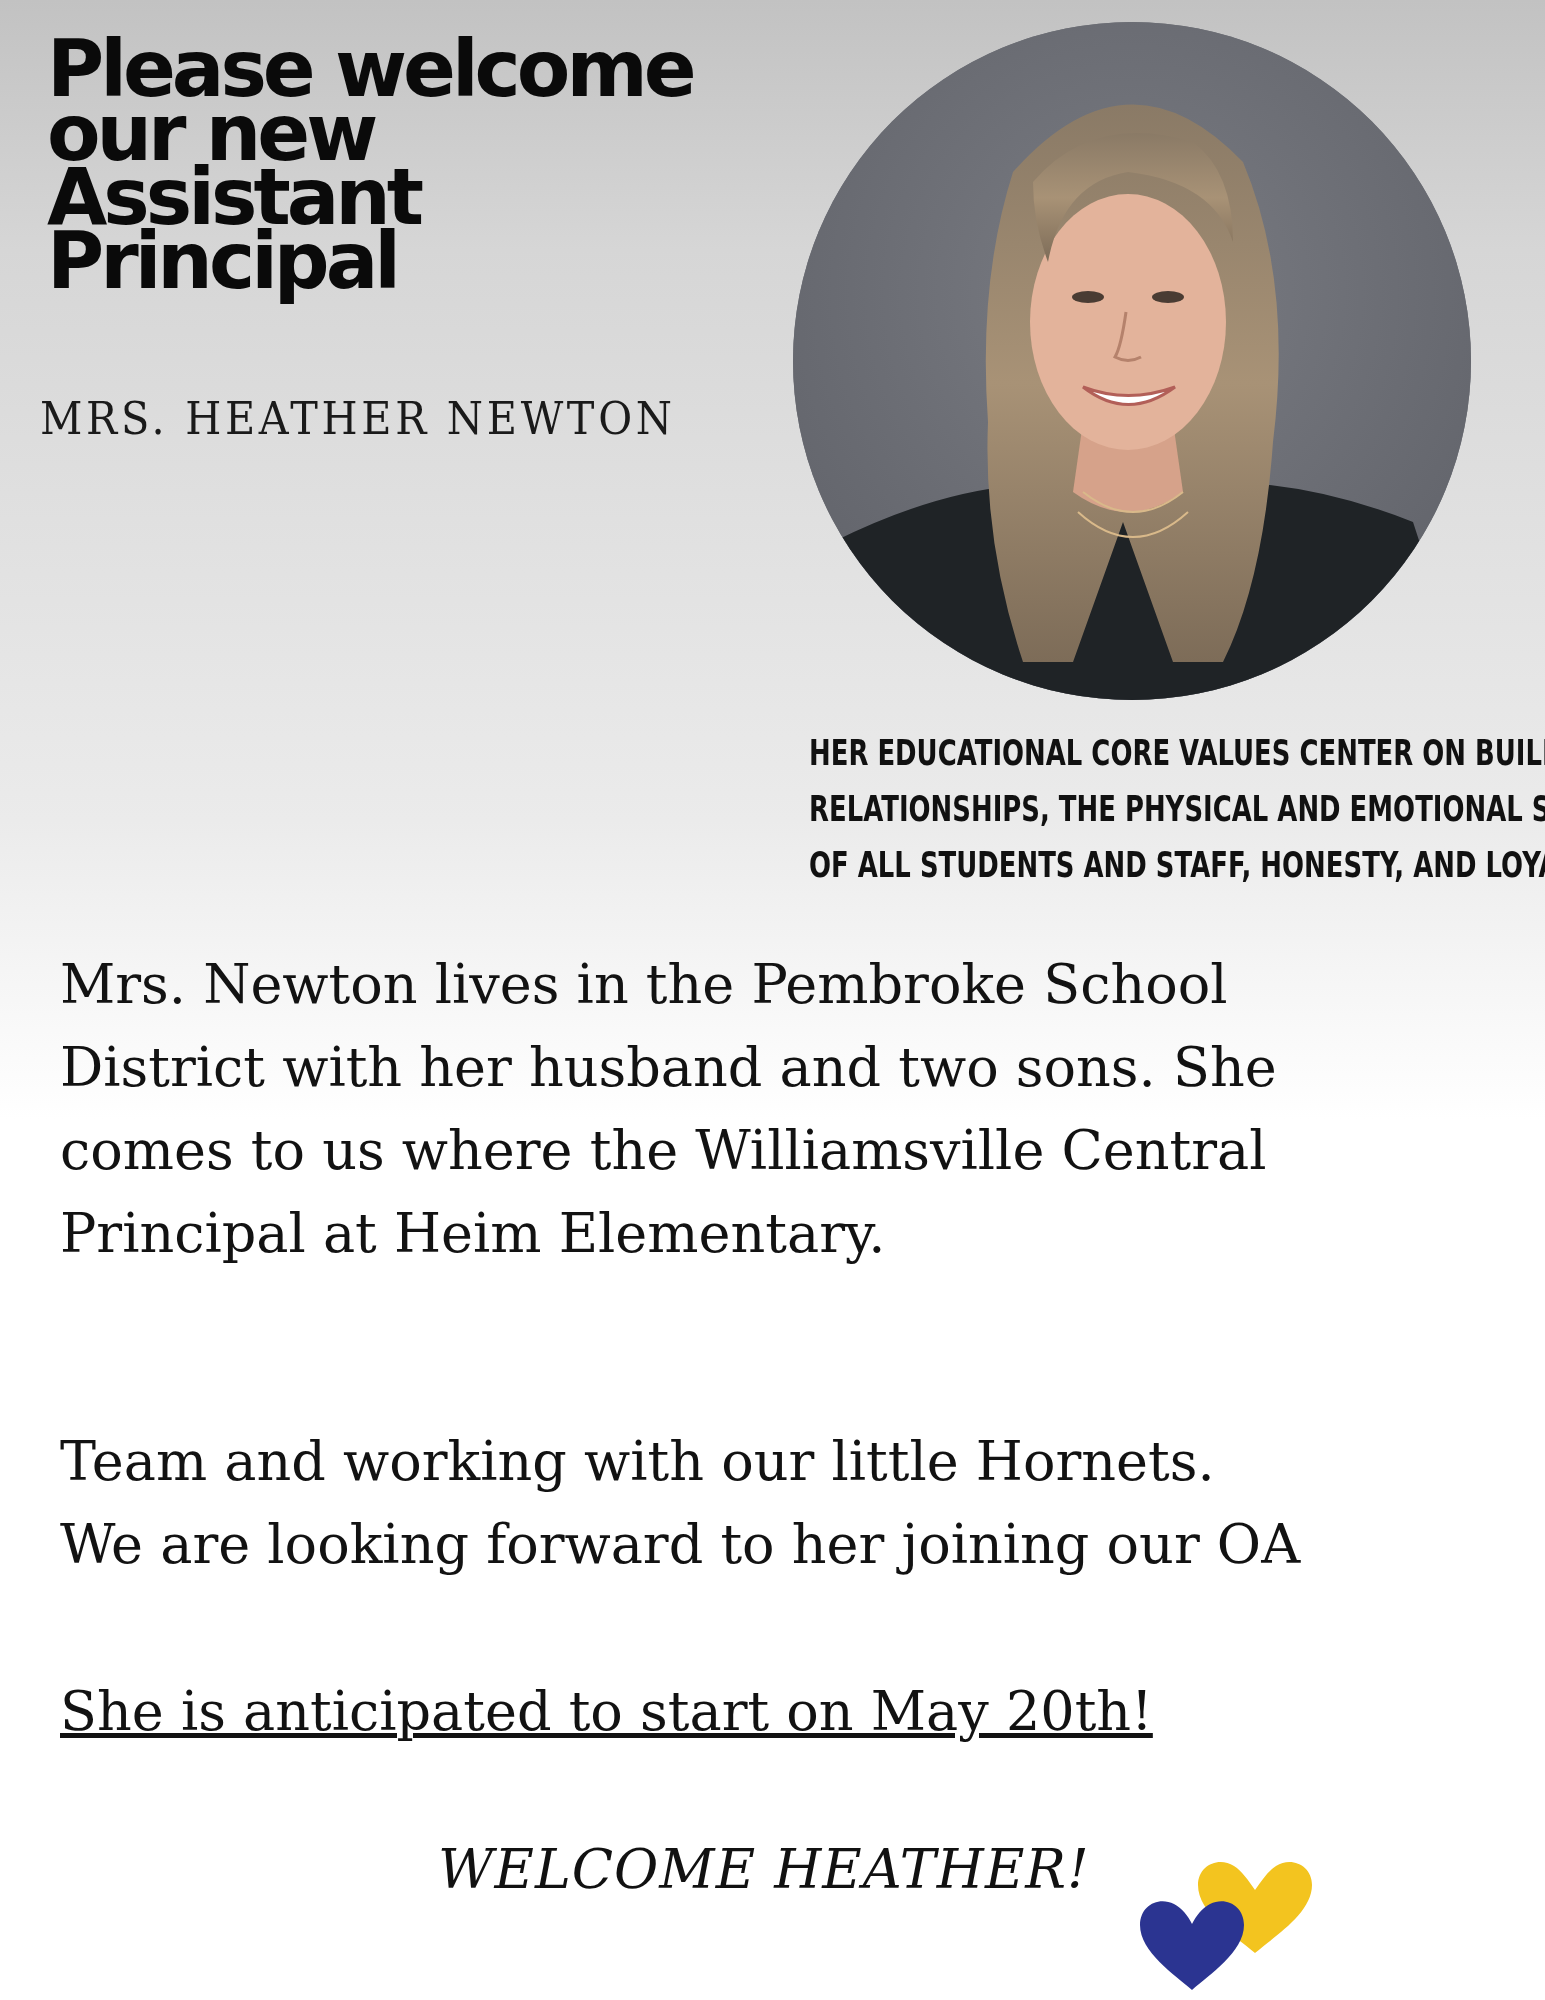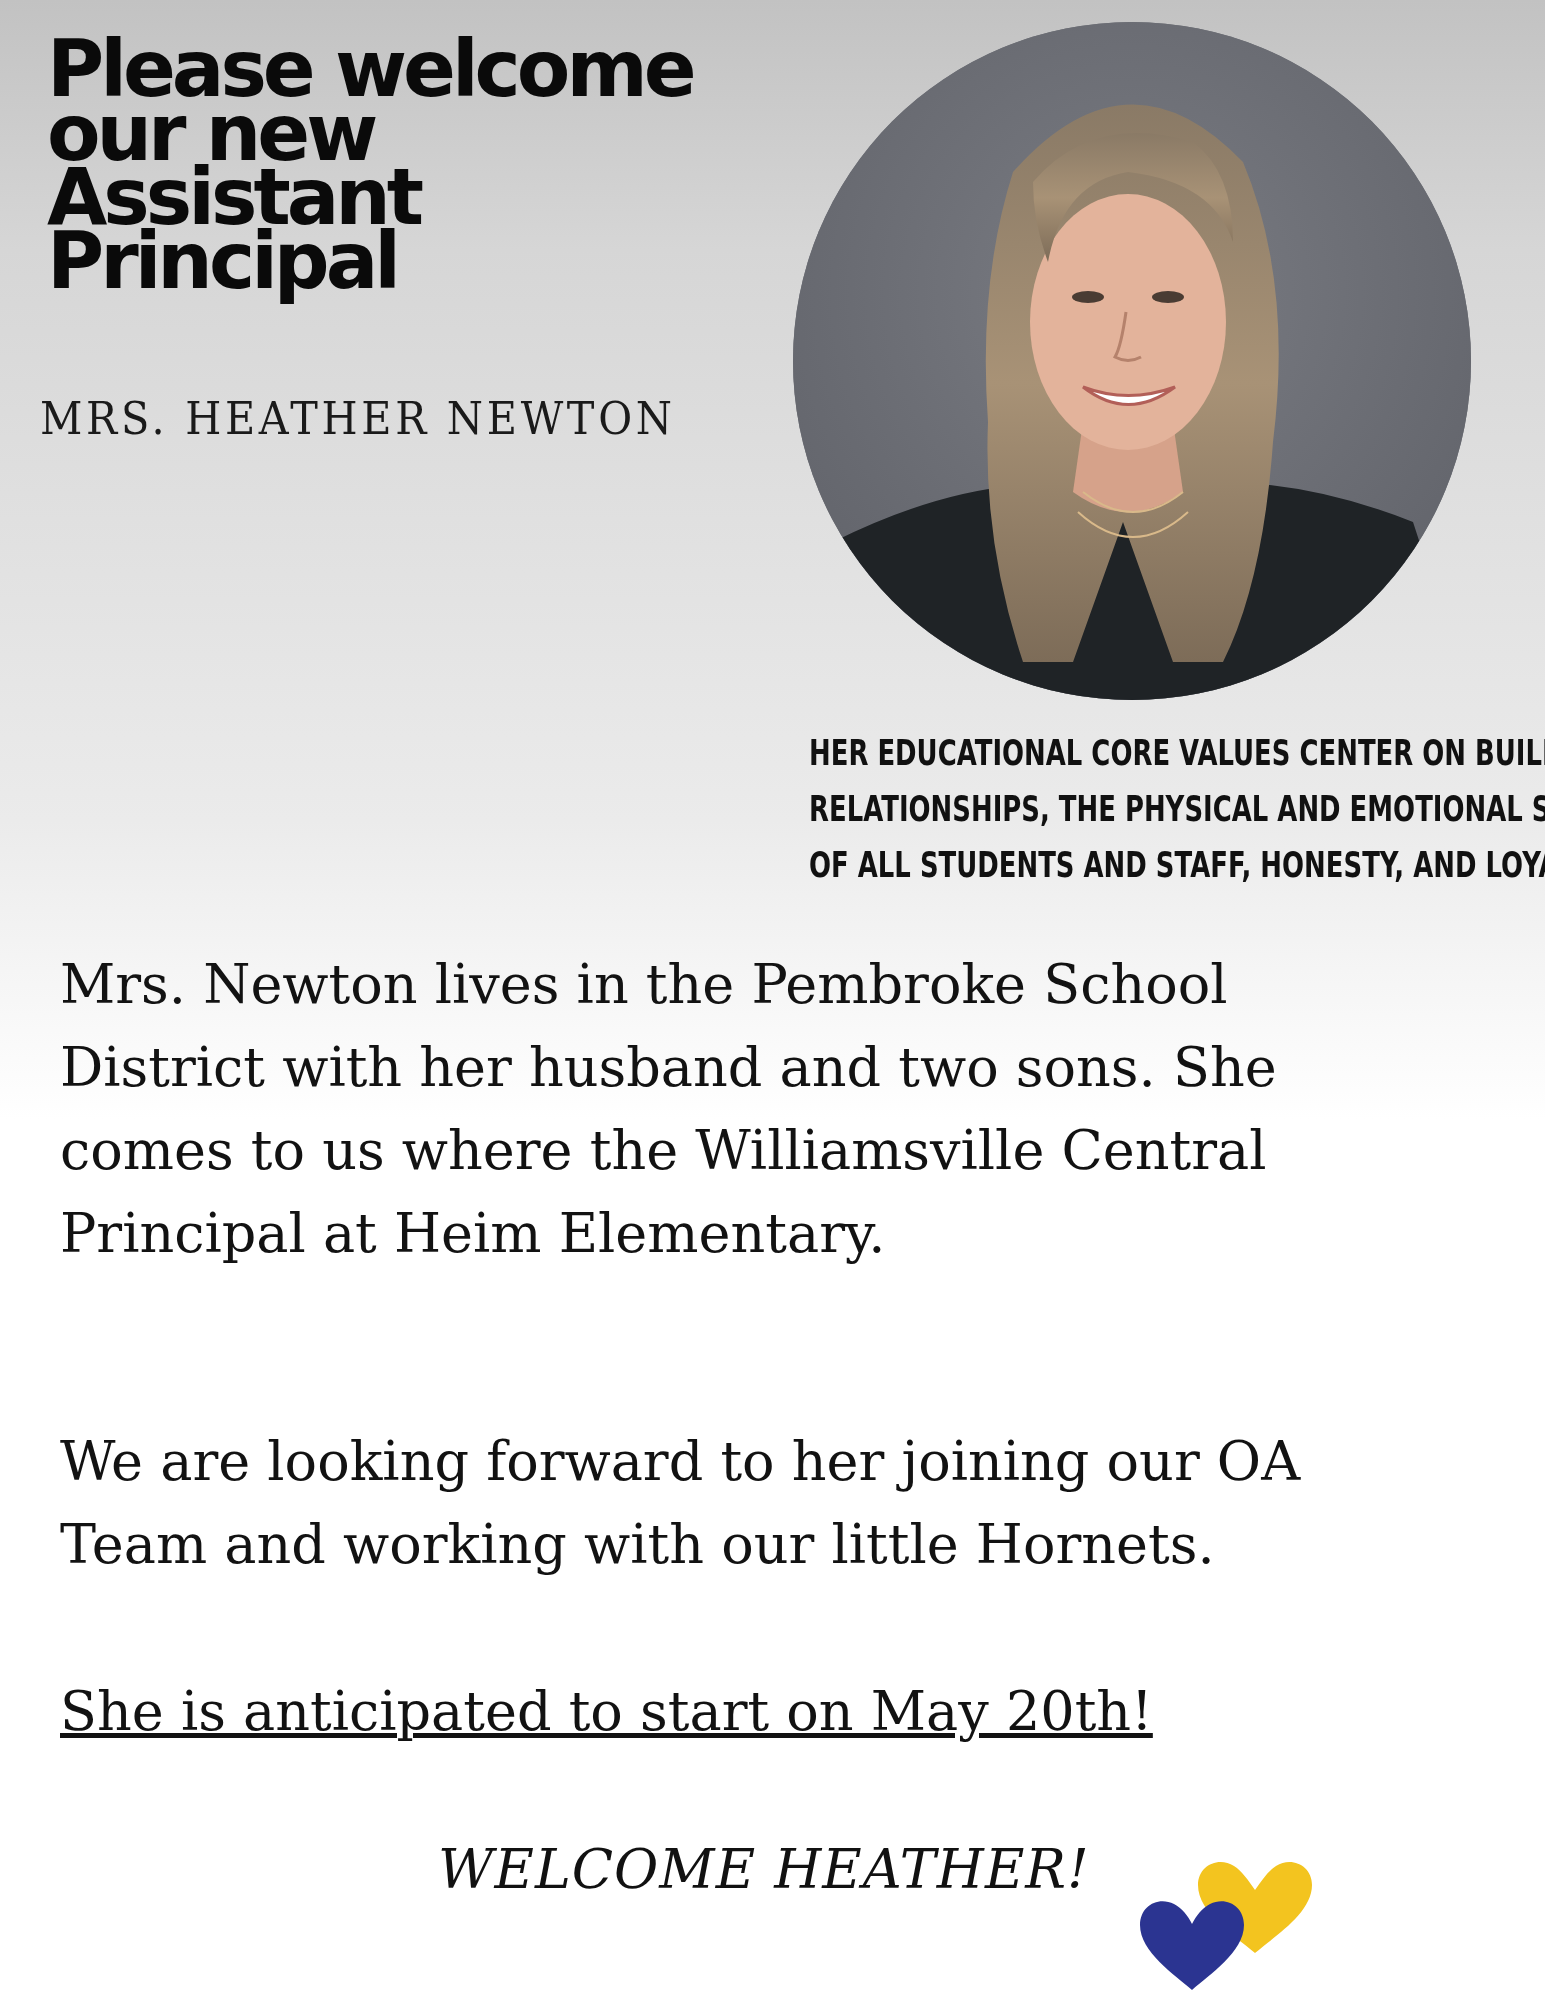--- a/index.html
+++ b/index.html
@@ -102,22 +102,22 @@
 </div>
 
 <div class="body-text p1">
   <span>Mrs. Newton lives in the Pembroke School</span>
   <span>District with her husband and two sons. She</span>
   <span>comes to us where the Williamsville Central</span>
   <span>Principal at Heim Elementary.</span>
 </div>
 
 <div class="body-text p2">
+  <span>Team and working with our little Hornets.</span>
   <span>We are looking forward to her joining our OA</span>
-  <span>Team and working with our little Hornets.</span>
 </div>
 
 <div class="body-text p3">
   <span>She is anticipated to start on May 20th!</span>
 </div>
 
 <div class="welcome">WELCOME HEATHER!</div>
 
 <div class="hearts">
   <svg width="200" height="160" viewBox="0 0 200 160">

